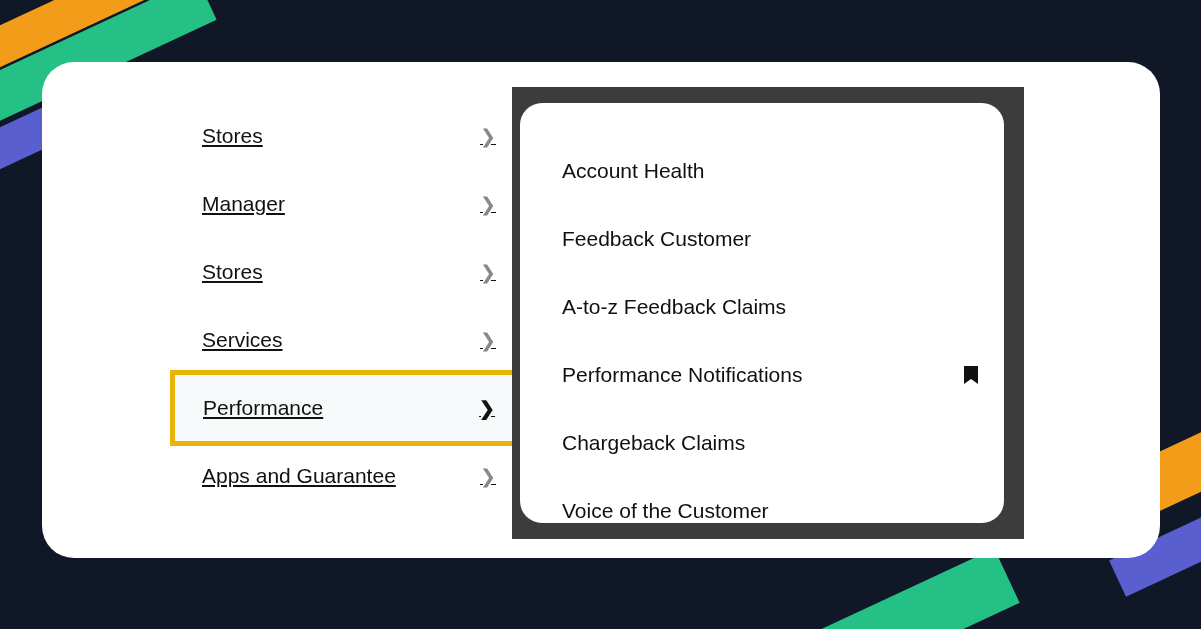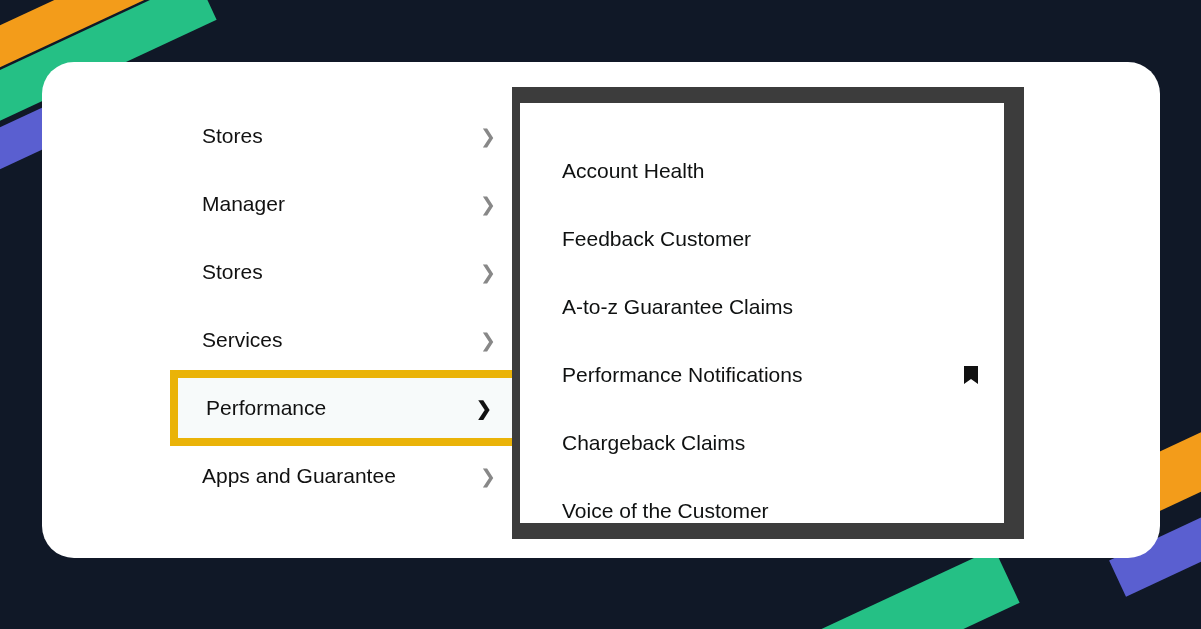--- a/index.html
+++ b/index.html
@@ -46,24 +46,25 @@
     }
 
     .menu-item {
       display: flex;
       align-items: center;
       justify-content: space-between;
       height: 68px;
       padding: 0 28px 0 28px;
       font-size: 21px;
       color: #111;
+      text-decoration: underline;
     }
 
     .menu-item.highlighted {
-      border: 8px solid #eab308;
+      border: 5px solid #eab308;
       background: #f7fafa;
       height: 76px;
       margin: -4px -4px -4px -4px;
     }
 
     .chevron {
       color: #888;
       font-size: 19px;
       line-height: 1;
     }
@@ -91,20 +92,21 @@
     }
 
     .submenu-panel {
       position: absolute;
       background: #ffffff;
       top: 16px;
       left: 8px;
       width: 484px;
       height: 420px;
       padding: 34px 26px 0 42px;
+      border-radius: 22px;
     }
 
     .submenu-item {
       display: flex;
       align-items: center;
       justify-content: space-between;
       height: 68px;
       font-size: 21px;
       color: #0f1111;
     }
@@ -168,21 +170,21 @@
 
       <div class="submenu-item">
         <span>Account Health</span>
       </div>
 
       <div class="submenu-item">
         <span>Feedback Customer</span>
       </div>
 
       <div class="submenu-item">
-        <span>A-to-z Guarantee Claims</span>
+        <span>A-to-z Feedback Claims</span>
       </div>
 
       <div class="submenu-item">
         <span>Performance Notifications</span>
         <span class="bookmark"></span>
       </div>
 
       <div class="submenu-item">
         <span>Chargeback Claims</span>
       </div>

